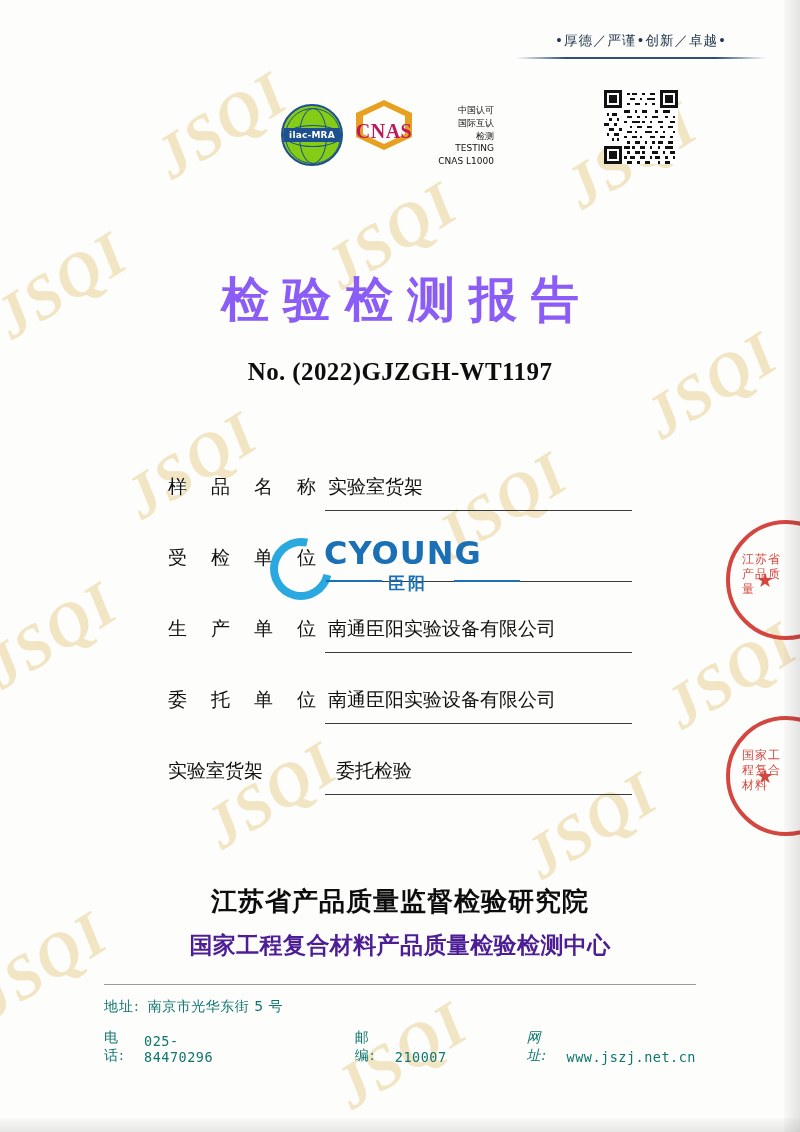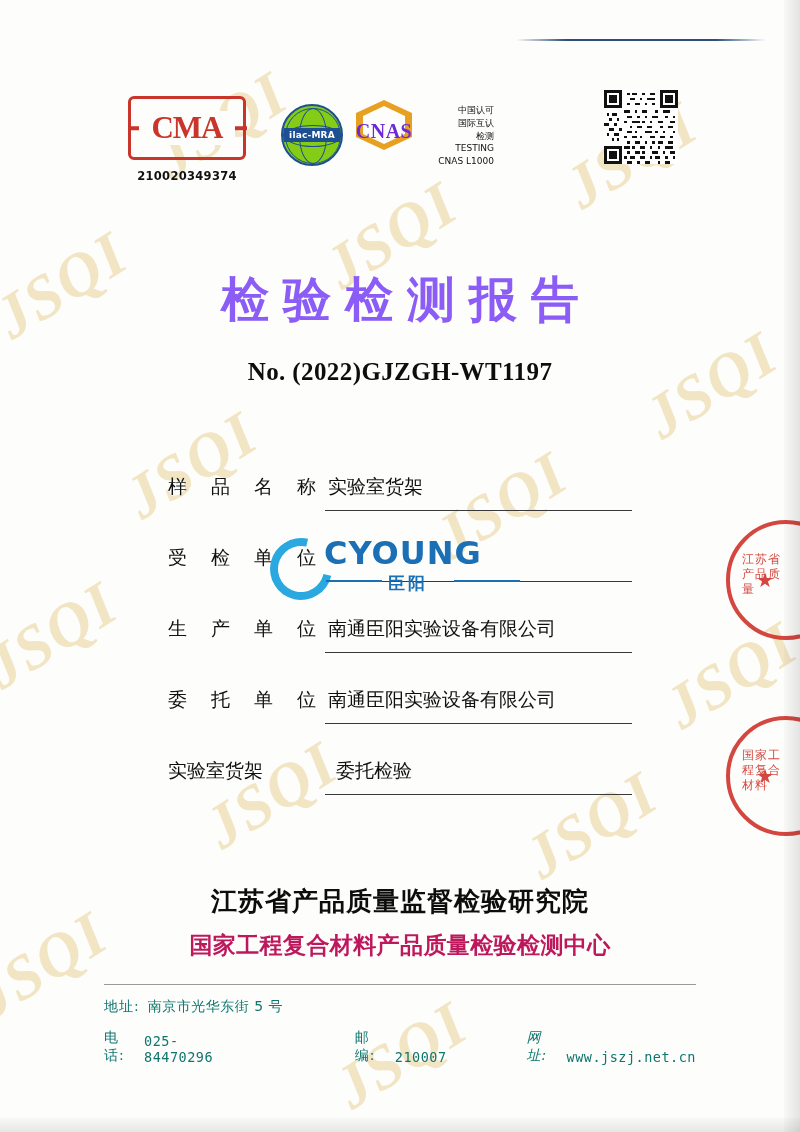--- a/index.html
+++ b/index.html
@@ -187,21 +187,21 @@
     left: 7px; top: 6px; right: 7px; bottom: 6px;
     background: #fdfdfb;
     clip-path: polygon(50% 0%, 100% 26%, 100% 74%, 50% 100%, 0% 74%, 0% 26%);
   }
   .cnas-label {
     margin-top: -30px;
     position: relative;
     font-family: "Liberation Serif", serif;
     font-size: 20px;
     font-weight: bold;
-    color: #6d28d9;
+    color: #be185d;
     letter-spacing: 0.5px;
   }
   .cnas-text {
     position: absolute;
     left: 76px;
     top: 4px;
     font-size: 9px;
     line-height: 1.42;
     color: #111;
     text-align: right;
@@ -353,21 +353,21 @@
     font-weight: bold;
     font-size: 26px;
     color: #0d0d0d;
     letter-spacing: 1px;
   }
   .issuer-line2 {
     margin-top: 11px;
     font-family: "DejaVu Sans", sans-serif;
     font-weight: bold;
     font-size: 23px;
-    color: #be185d;
+    color: #4c1d95;
     letter-spacing: 0.4px;
   }
 
   
   .footer {
     position: absolute;
     left: 104px;
     right: 104px;
     top: 984px;
     z-index: 5;
@@ -467,31 +467,26 @@
     <div class="wm" style="left:430px; top:470px;">JSQI</div>
     <div class="wm" style="left:640px; top:350px;">JSQI</div>
     <div class="wm" style="left:200px; top:760px;">JSQI</div>
     <div class="wm" style="left:-30px; top:930px;">JSQI</div>
     <div class="wm" style="left:520px; top:790px;">JSQI</div>
     <div class="wm" style="left:330px; top:1020px;">JSQI</div>
     <div class="wm" style="left:660px; top:640px;">JSQI</div>
   </div>
 
   <div class="header-motto">
+    <div class="motto-text">•厚德／严谨•创新／卓越•</div>
     <div class="motto-rule"></div>
   </div>
 
   <div class="logo-row">
 
-    <div class="cma-wrap">
-      <div class="cma-box">
-        <div class="cma-text">CMA</div>
-      </div>
-      <div class="cma-code">210020349374</div>
-    </div>
 
     <div class="ilac-wrap">
       <div class="ilac-circle">
         <div class="arc" style="width:54px;height:54px;margin-left:-27px;margin-top:-27px;"></div>
         <div class="arc" style="width:26px;height:54px;margin-left:-13px;margin-top:-27px;"></div>
         <div class="arc" style="width:54px;height:20px;margin-left:-27px;margin-top:-10px;"></div>
         <div class="ilac-band">ilac-MRA</div>
       </div>
     </div>
 

